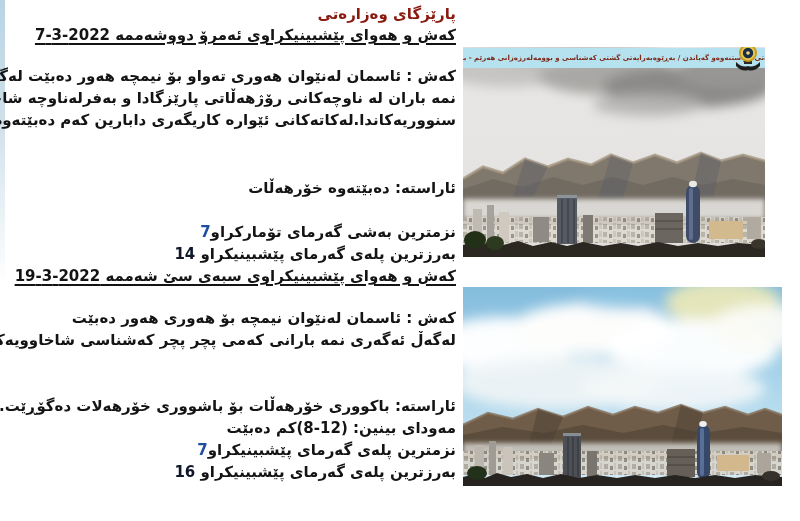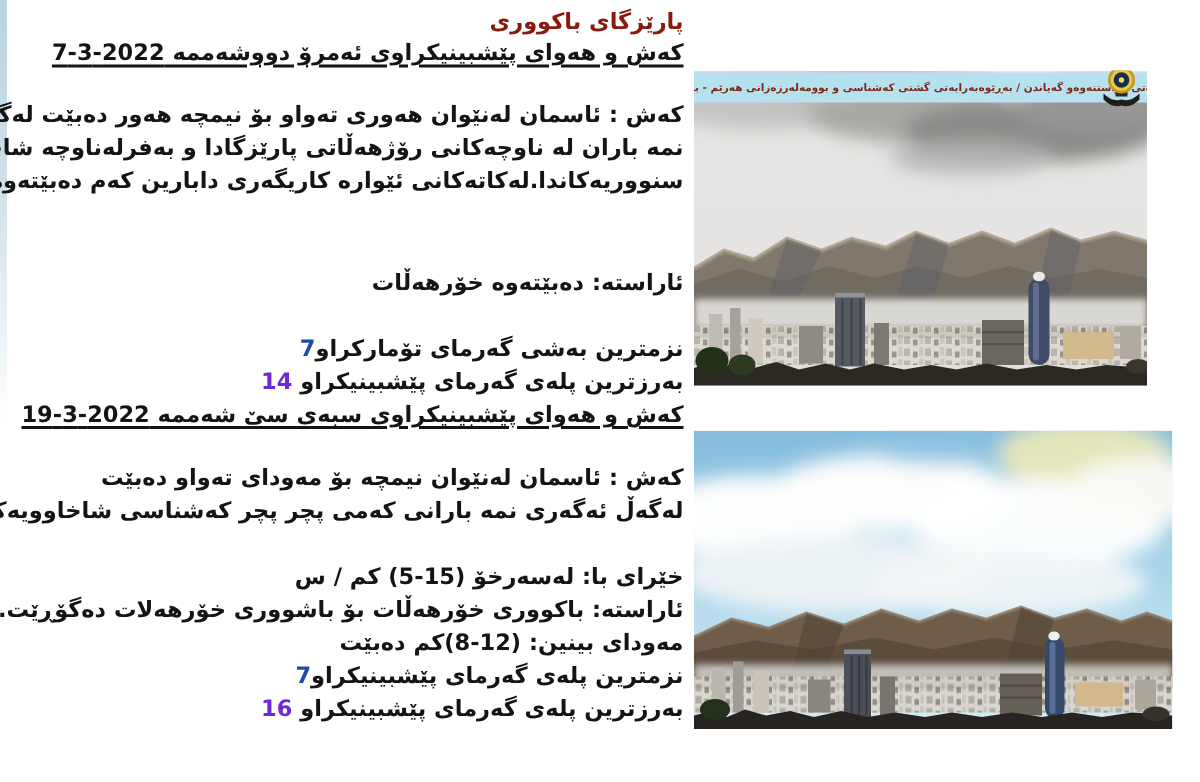--- a/index.html
+++ b/index.html
@@ -11,58 +11,57 @@
     position:absolute;left:0;top:0;width:5px;height:300px;
     background:linear-gradient(180deg,#b9d4e4 0%,#cfe0ea 40%,rgba(255,255,255,0) 95%);
   }
   .line{
     position:absolute;right:344px;direction:rtl;white-space:nowrap;
     font-weight:700;font-size:15px;color:#141414;line-height:20px;
   }
   .title-red{color:#8a1a10;font-size:15px;}
   .uline{text-decoration:underline;text-decoration-thickness:1.6px;text-underline-offset:3px;}
   .num-blue{color:#1f4da0;}
-  .num-red{color:#6d28d9;}
+  .num-red{color:#0f172a;}
   .photo{position:absolute;overflow:hidden;}
   .photo svg{display:block;}
   #photo1{left:463px;top:47px;width:302px;height:210px;}
   #photo2{left:463px;top:287px;width:319px;height:199px;}
   .banner{
     position:absolute;left:0;top:1px;right:0;height:20px;background:#b6e2f0;
     direction:rtl;display:flex;align-items:center;justify-content:center;
   }
   .banner-text{
     font-size:7px;font-weight:700;color:#7c2817;white-space:nowrap;
     margin-left:4px;margin-right:30px;letter-spacing:0;
   }
   .emblem{position:absolute;right:3px;top:-4px;width:28px;height:32px;}
 </style>
 </head>
 <body>
 
 <div class="page">
   <div class="edge-strip"></div>
 
-  <div class="line title-red" style="top:4px">پارێزگای باکووری</div>
+  <div class="line title-red" style="top:4px">پارێزگای وەزارەتی</div>
   <div class="line uline" style="top:25px">کەش و هەوای پێشبینیکراوی ئەمرۆ دووشەممە 2022-3-7</div>
 
   <div class="line" style="top:66px">کەش : ئاسمان لەنێوان هەوری تەواو بۆ نیمچە هەور دەبێت لەگەڵ</div>
   <div class="line" style="top:88px">نمە باران لە ناوچەکانی رۆژهەڵاتی پارێزگادا و بەفرلەناوچە شاخاوویە</div>
   <div class="line" style="top:110px">سنووریەکاندا.لەکاتەکانی  ئێوارە کاریگەری دابارین کەم دەبێتەوە.</div>
 
   <div class="line" style="top:178px"><span>ئاراستە: دەبێتەوە خۆرهەڵات</span></div>
   <div class="line" style="top:222px"><span>نزمترین بەشی گەرمای تۆمارکراو</span><span class="num-blue">7</span></div>
   <div class="line" style="top:244px"><span>بەرزترین پلەی گەرمای پێشبینیکراو</span><span class="num-red"> 14</span></div>
 
   <div class="line uline" style="top:266px">کەش و هەوای پێشبینیکراوی سبەی سێ شەممە 2022-3-19</div>
 
-  <div class="line" style="top:308px">کەش : ئاسمان لەنێوان نیمچە بۆ  مەودای تەواو دەبێت</div>
+  <div class="line" style="top:308px">کەش : ئاسمان لەنێوان نیمچە بۆ  هەوری هەور دەبێت</div>
   <div class="line" style="top:330px">لەگەڵ ئەگەری نمە بارانی کەمی پچر پچر کەشناسی شاخاوویەکاندا.</div>
 
-  <div class="line" style="top:374px"><span>خێرای با: لەسەرخۆ (15-5) کم / س</span></div>
   <div class="line" style="top:396px"><span>ئاراستە: باکووری خۆرهەڵات بۆ باشووری خۆرهەلات دەگۆڕێت.</span></div>
   <div class="line" style="top:418px"><span>مەودای بینین: (12-8)کم دەبێت</span></div>
   <div class="line" style="top:440px"><span>نزمترین پلەی گەرمای پێشبینیکراو</span><span class="num-blue">7</span></div>
   <div class="line" style="top:462px"><span>بەرزترین پلەی گەرمای پێشبینیکراو</span><span class="num-red"> 16</span></div>
 
   <div class="photo" id="photo1">
     <svg width="302" height="210" viewBox="0 0 302 210">
       <defs>
         <linearGradient id="sky1" x1="0" y1="0" x2="0" y2="1">
           <stop offset="0" stop-color="#e9e8e6"></stop>

